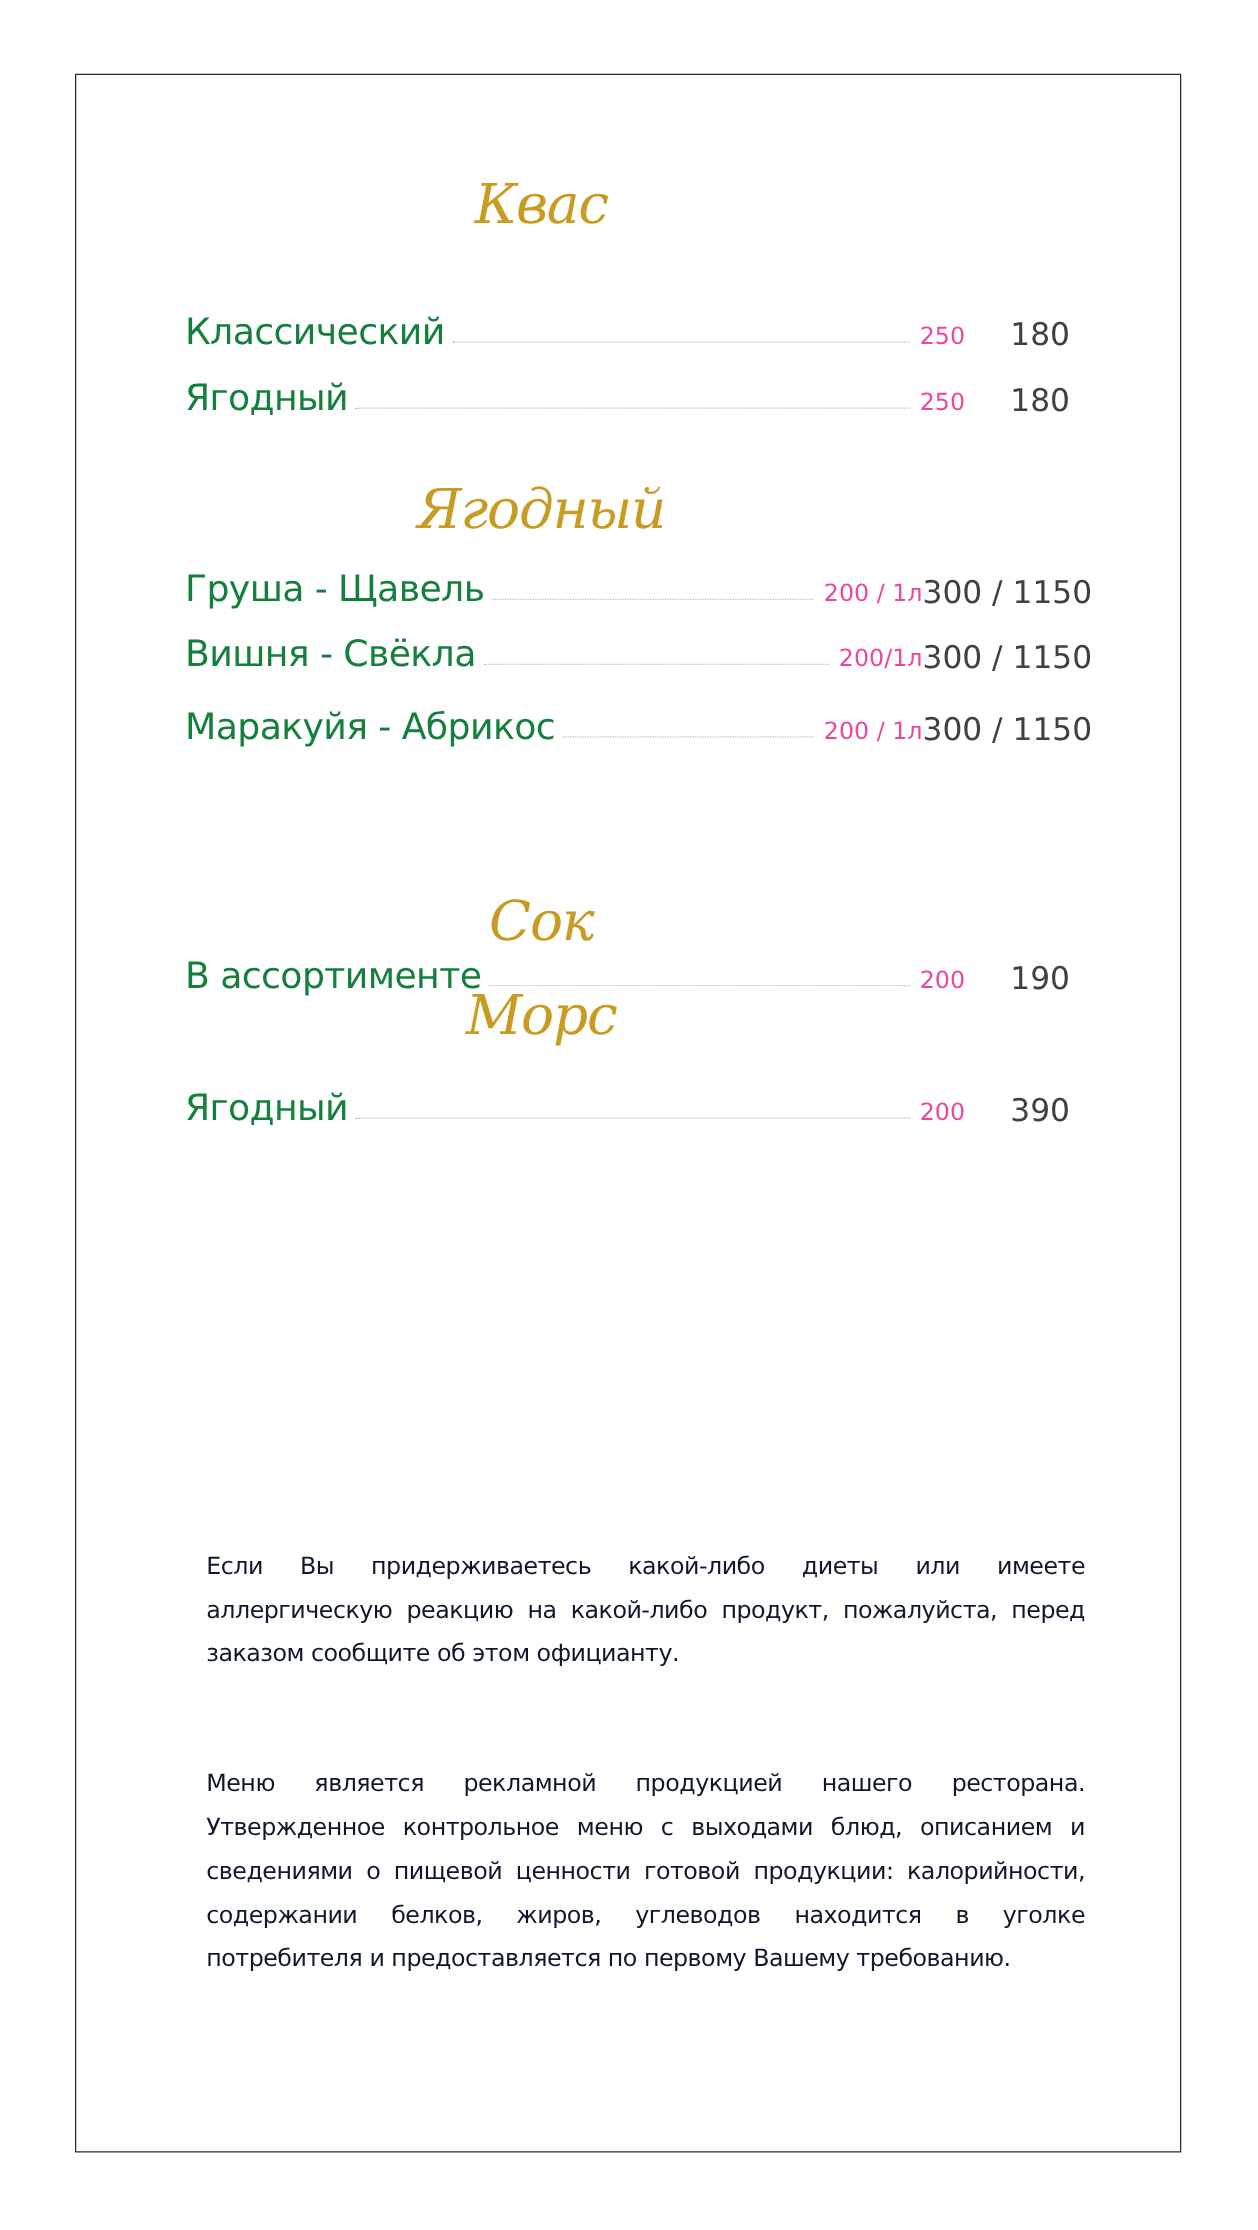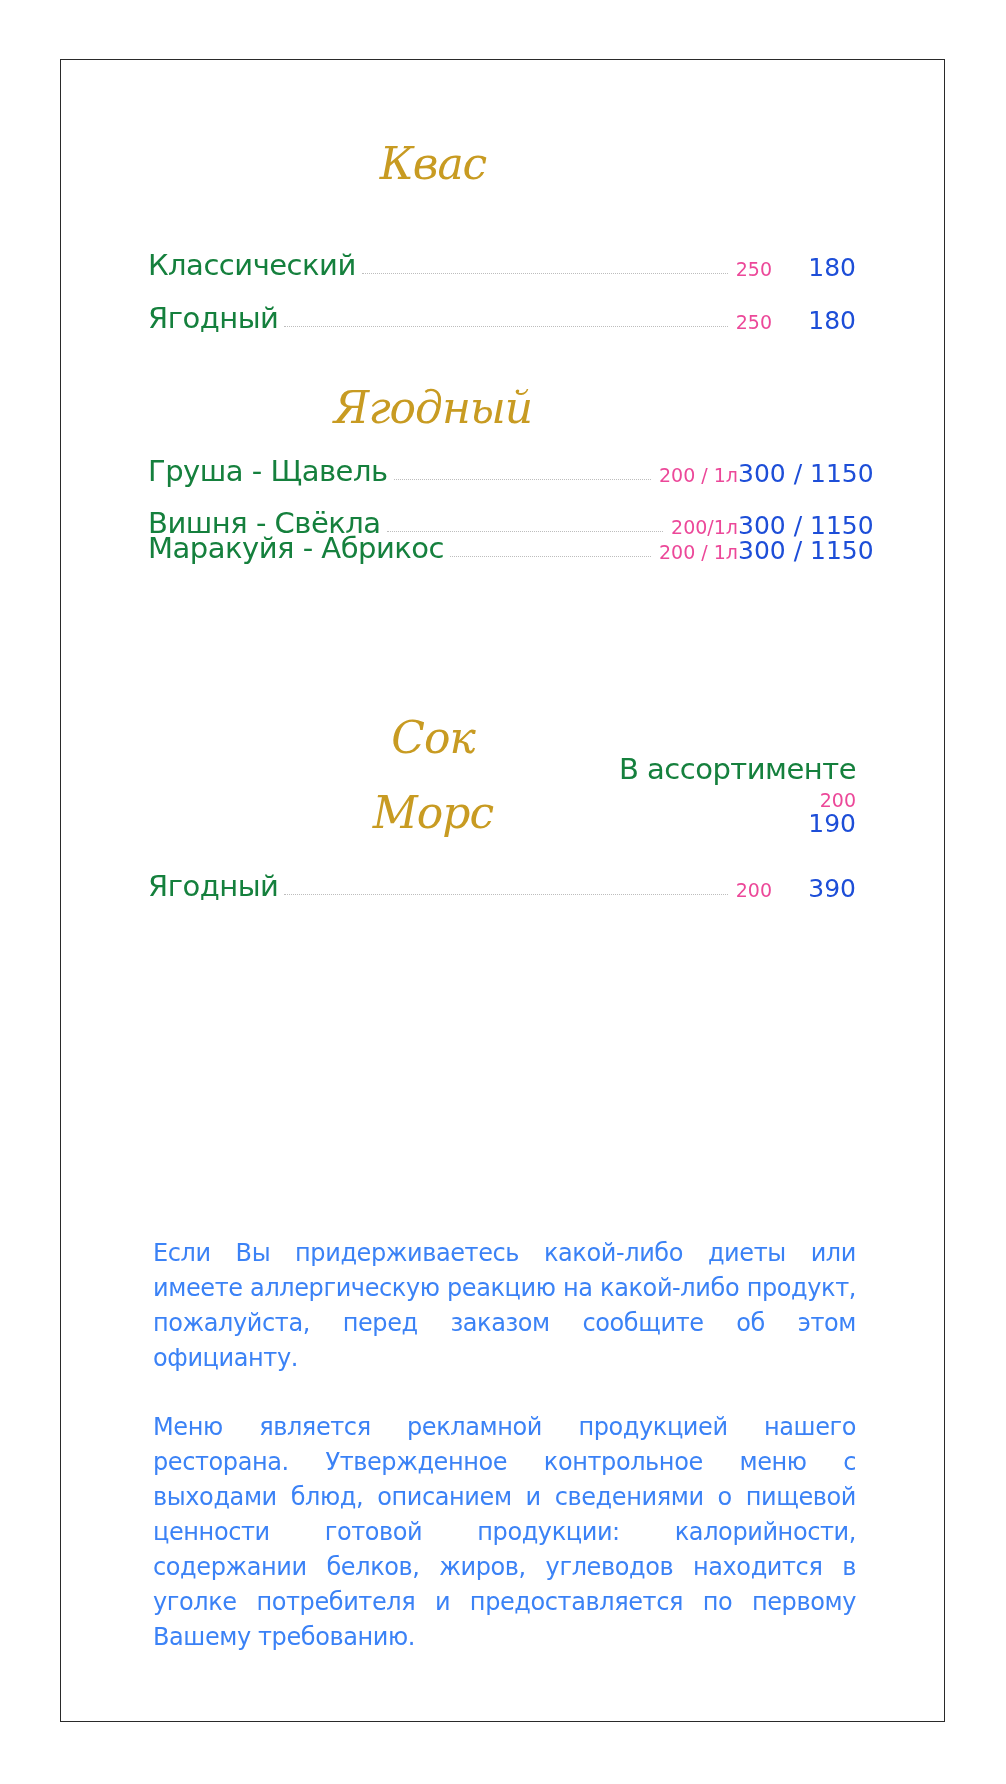--- a/index.html
+++ b/index.html
@@ -9,25 +9,25 @@
            border:1.5px solid #2a2a2a; box-sizing:border-box; }
   .section-title { position:absolute; left:0; width:866px; text-align:center;
            font-family:"DejaVu Serif", serif; font-style:italic; color:#c89b22;
            font-size:44px; letter-spacing:-1px; }
   .row { position:absolute; left:148px; width:708px; height:40px;
          display:flex; align-items:flex-end; }
   .row .name { font-size:29px; font-weight:400; white-space:nowrap; letter-spacing:-0.5px;
                color:#15803d; line-height:1; }
   .row .dots { flex:1; border-bottom:1.5px dotted #bdbdbd; margin:0 8px 6px 6px; height:1px; }
   .row .vol { font-size:19px; color:#ec4899; white-space:nowrap; width:auto; line-height:1; margin-bottom:1px; }
-  .row .price { font-size:25px; color:#1d4ed8; white-space:nowrap; text-align:right; line-height:1; }
+  .row .price { font-size:25px; color:#404040; white-space:nowrap; text-align:right; line-height:1; }
   .row.simple .price { width:84px; }
   .row.lem .price { width:118px; }
-  .para { position:absolute; left:153px; width:703px; font-size:24px; line-height:35px;
-          text-align:justify; color:#3b82f6; font-family:"DejaVu Sans", sans-serif;
+  .para { position:absolute; left:165px; width:703px; font-size:19px; line-height:35px;
+          text-align:justify; color:#0f172a; font-family:"DejaVu Sans", sans-serif;
           font-weight:normal; letter-spacing:-0.4px; }
 </style>
 </head>
 <body>
 
 <div class="frame"></div>
 
 <div class="section-title" style="top:138px;">Квас</div>
 <div class="row simple" style="top:240px;">
   <span class="name">Классический</span>
@@ -48,29 +48,29 @@
   <span class="dots"></span>
   <span class="vol">200 / 1л</span>
   <span class="price">300 / 1150</span>
 </div>
 <div class="row lem" style="top:498px;">
   <span class="name">Вишня - Свёкла</span>
   <span class="dots"></span>
   <span class="vol">200/1л</span>
   <span class="price">300 / 1150</span>
 </div>
-<div class="row lem" style="top:523px;">
+<div class="row lem" style="top:556px;">
   <span class="name">Маракуйя - Абрикос</span>
   <span class="dots"></span>
   <span class="vol">200 / 1л</span>
   <span class="price">300 / 1150</span>
 </div>
 
 <div class="section-title" style="top:712px;">Сок</div>
-<div class="row simple" style="top:755px;flex-direction:column;">
+<div class="row simple" style="top:755px;">
   <span class="name">В ассортименте</span>
   <span class="dots"></span>
   <span class="vol">200</span>
   <span class="price">190</span>
 </div>
 
 <div class="section-title" style="top:787px;">Морс</div>
 <div class="row simple" style="top:861px;">
   <span class="name">Ягодный</span>
   <span class="dots"></span>

